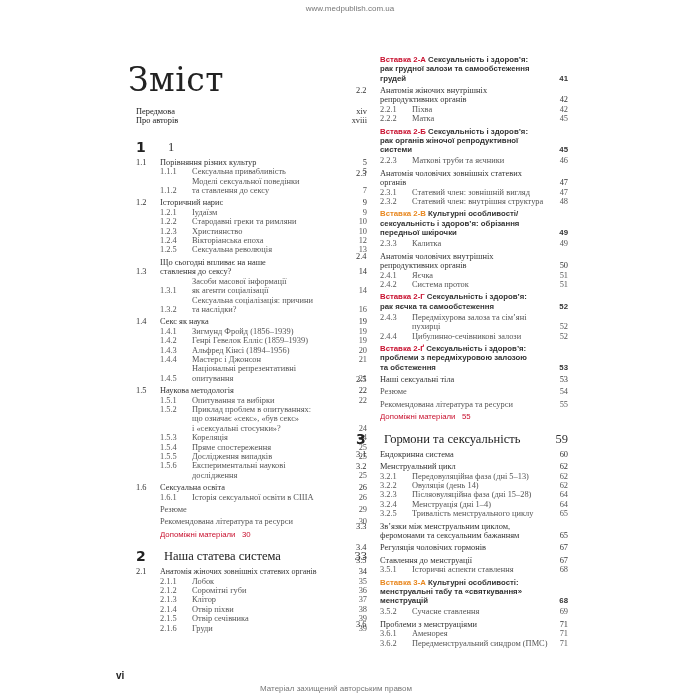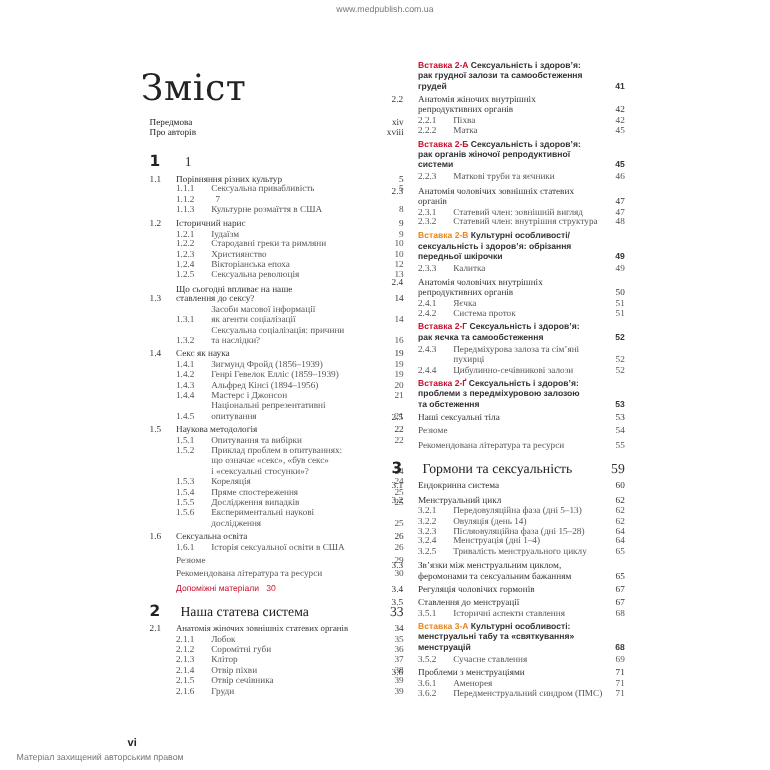--- a/index.html
+++ b/index.html
@@ -22,21 +22,21 @@
   .sec { margin-top:3px; color:#333; }
   .sub { padding-left:24px; color:#555; }
   .sub .num2 { flex:0 0 32px; }
   .box { font-family:"Liberation Sans", sans-serif; font-weight:bold; font-size:7.8px; line-height:9.3px; color:#333; margin-top:3px; margin-bottom:2px; padding-left:24px; }
   .box .tag-red { color:#c8102e; }
   .box .tag-orange { color:#e8871e; }
   .box .pg { font-weight:bold; }
   .extra { font-family:"Liberation Sans", sans-serif; color:#c8102e; font-size:7.8px; padding-left:24px; margin-top:3px; }
   .plain { padding-left:24px; margin-top:3px; color:#555; }
   .folio { position:absolute; left:116px; top:670px; font-family:"Liberation Sans", sans-serif; font-weight:bold; font-size:10px; color:#222; }
-  .copyright { position:absolute; top:684px; left:15px; width:664px; font-family:"Liberation Sans", sans-serif; font-size:8px; color:#777; }
+  .copyright { position:absolute; top:684px; left:4px; width:664px; text-align:center; font-family:"Liberation Sans", sans-serif; font-size:8px; color:#777; }
 </style>
 </head>
 <body>
 
 <div class="url">www.medpublish.com.ua</div>
 <h1 class="title" style="margin:0;font-weight:normal;">Зміст</h1>
 
 <div class="col col-left">
   <div class="row front">
       <span class="label">Передмова</span>
@@ -57,26 +57,22 @@
       <span class="label">Порівняння різних культур</span>
       <span class="pg">5</span>
     </div>
   <div class="row sub">
       <span class="num2">1.1.1</span>
       <span class="label">Сексуальна привабливість</span>
       <span class="pg">5</span>
     </div>
   <div class="row sub">
       <span class="num2">1.1.2</span>
+      <span class="label"><span>Моделі сексуальної поведінки</span><br><span>та ставлення до сексу</span></span>
       <span class="pg">7</span>
-    </div>
-  <div class="row sub">
-      <span class="num2">1.1.3</span>
-      <span class="label">Культурне розмаїття в США</span>
-      <span class="pg">8</span>
     </div>
 
   <div class="row sec">
       <span class="num">1.2</span>
       <span class="label">Історичний нарис</span>
       <span class="pg">9</span>
     </div>
   <div class="row sub">
       <span class="num2">1.2.1</span>
       <span class="label">Іудаїзм</span>
@@ -349,20 +345,21 @@
       <span class="pg">53</span>
     </div>
   <div class="row plain">
       <span class="label">Резюме</span>
       <span class="pg">54</span>
     </div>
   <div class="row plain">
       <span class="label">Рекомендована література та ресурси</span>
       <span class="pg">55</span>
     </div>
+  <div class="extra"><span>Допоміжні матеріали</span>&nbsp;&nbsp;&nbsp;<span>55</span></div>
 
   <div class="row chap" style="margin-top:10px">
       <span class="cnum">3</span>
       <span class="label">Гормони та сексуальність</span>
       <span class="pg">59</span>
     </div>
   <div class="row sec">
       <span class="num">3.1</span>
       <span class="label">Ендокринна система</span>
       <span class="pg">60</span>

